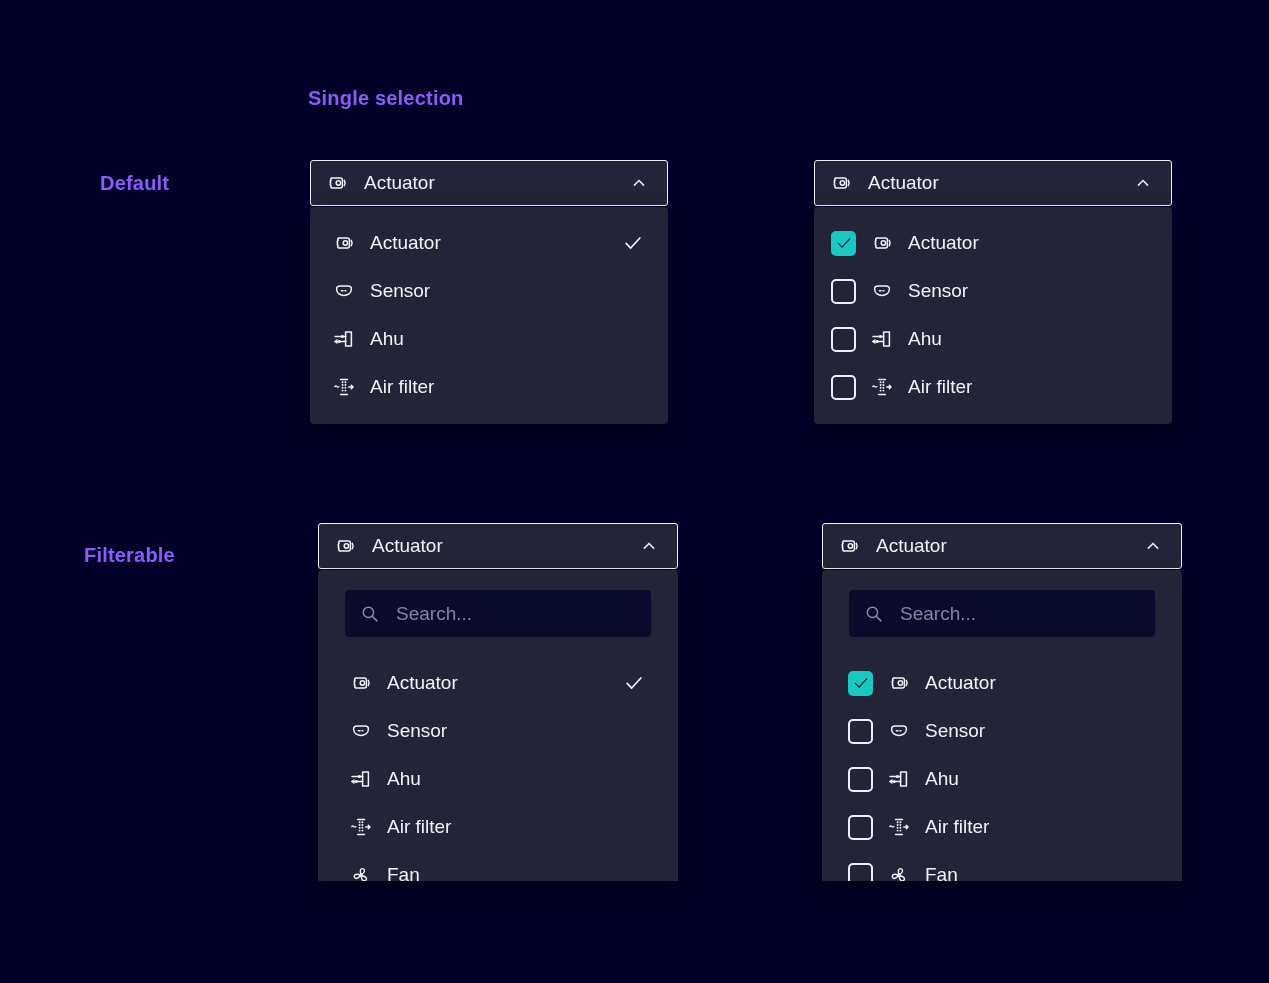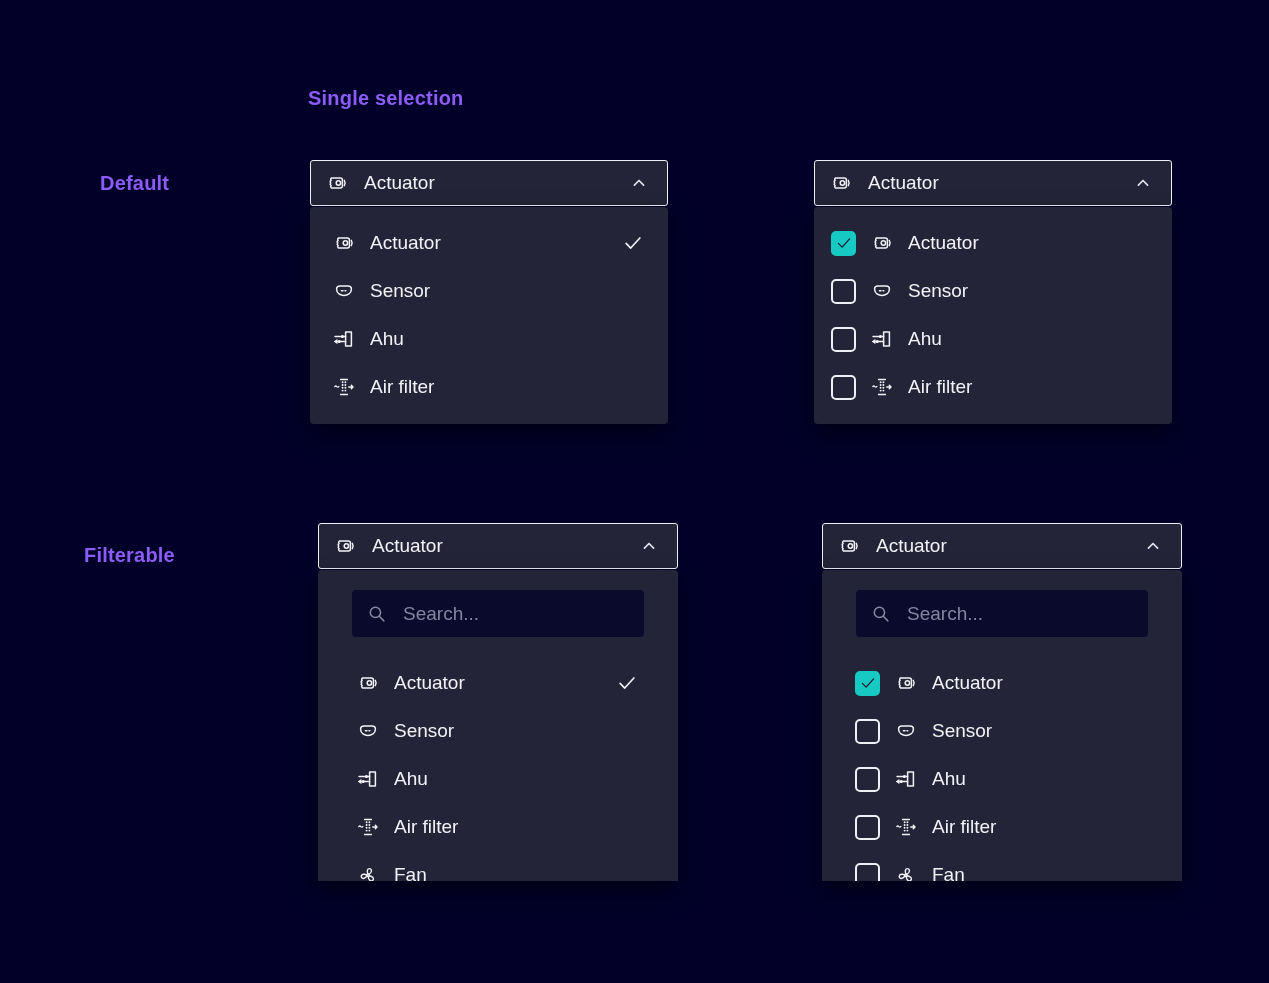--- a/index.html
+++ b/index.html
@@ -20,21 +20,21 @@
     color:#f2f2f7; font-size:19px; cursor:pointer;
   }
   .dd-trigger .chev { margin-left:auto; }
   
   .dd-panel {
     position:absolute; box-sizing:border-box; background:#242438;
     border-radius:4px; padding:12px 0 13px;
     box-shadow:0 10px 24px rgba(0,0,0,0.45);
   }
   .dd-panel.clipped {
-    border-radius:4px 4px 0 0; overflow:hidden; padding:20px 16px 0;
+    border-radius:4px 4px 0 0; overflow:hidden; padding:20px 9px 0;
   }
   
   .opt {
     height:48px; display:flex; align-items:center; gap:14px;
     padding:0 24px 0 22px; color:#f2f2f7; font-size:19px; cursor:pointer;
   }
   .opt.multi { padding-left:17px; }
   .opt .sel-check { margin-left:auto; }
   .opt-label { white-space:nowrap; }
   

